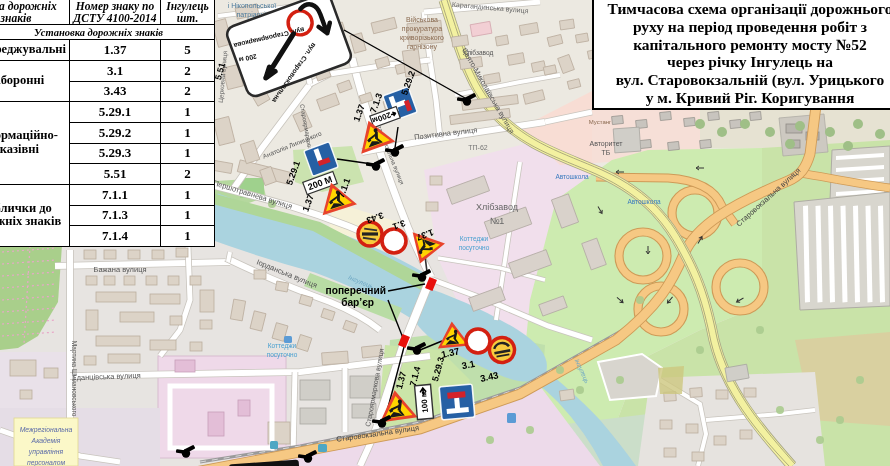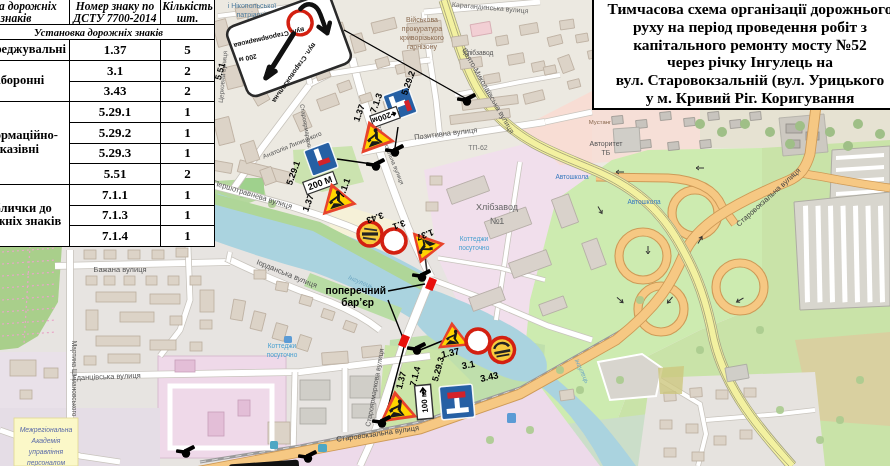--- a/index.html
+++ b/index.html
@@ -494,22 +494,22 @@
     <rect x="229" y="462" width="70" height="10" rx="3" fill="#111" transform="rotate(-4 264 467)"></rect>
     <rect x="-6" y="-4" width="12" height="8" fill="#E8100C" transform="translate(431 284) rotate(-68)"></rect>
     <rect x="-6" y="-4" width="12" height="8" fill="#E8100C" transform="translate(404 341) rotate(-68)"></rect>
     <text x="386" y="294" font-size="10.2" font-weight="bold" fill="#000" text-anchor="end" style="font-family:'Liberation Sans',sans-serif">поперечний</text>
     <text x="374" y="306" font-size="10.2" font-weight="bold" fill="#000" text-anchor="end" style="font-family:'Liberation Sans',sans-serif">бар’єр</text>
   </svg>
 <table class="t">
     <tbody>
       <tr class="hd">
         <td class="c1">Група дорожніх знаків</td>
-        <td class="c2">Номер знаку по ДСТУ 7700-2014</td>
-        <td class="c3">Кількість шт.</td>
+        <td class="c2">Номер знаку по ДСТУ 4100-2014</td>
+        <td class="c3">Інгулець шт.</td>
       </tr>
       <tr class="ust">
         <td colspan="3">Установка дорожніх знаків</td>
       </tr>
       <tr>
         <td class="c1 g" rowspan="1">Попереджувальні</td>
         <td class="c2">1.37</td>
         <td class="c3">5</td>
       </tr>
       <tr>

